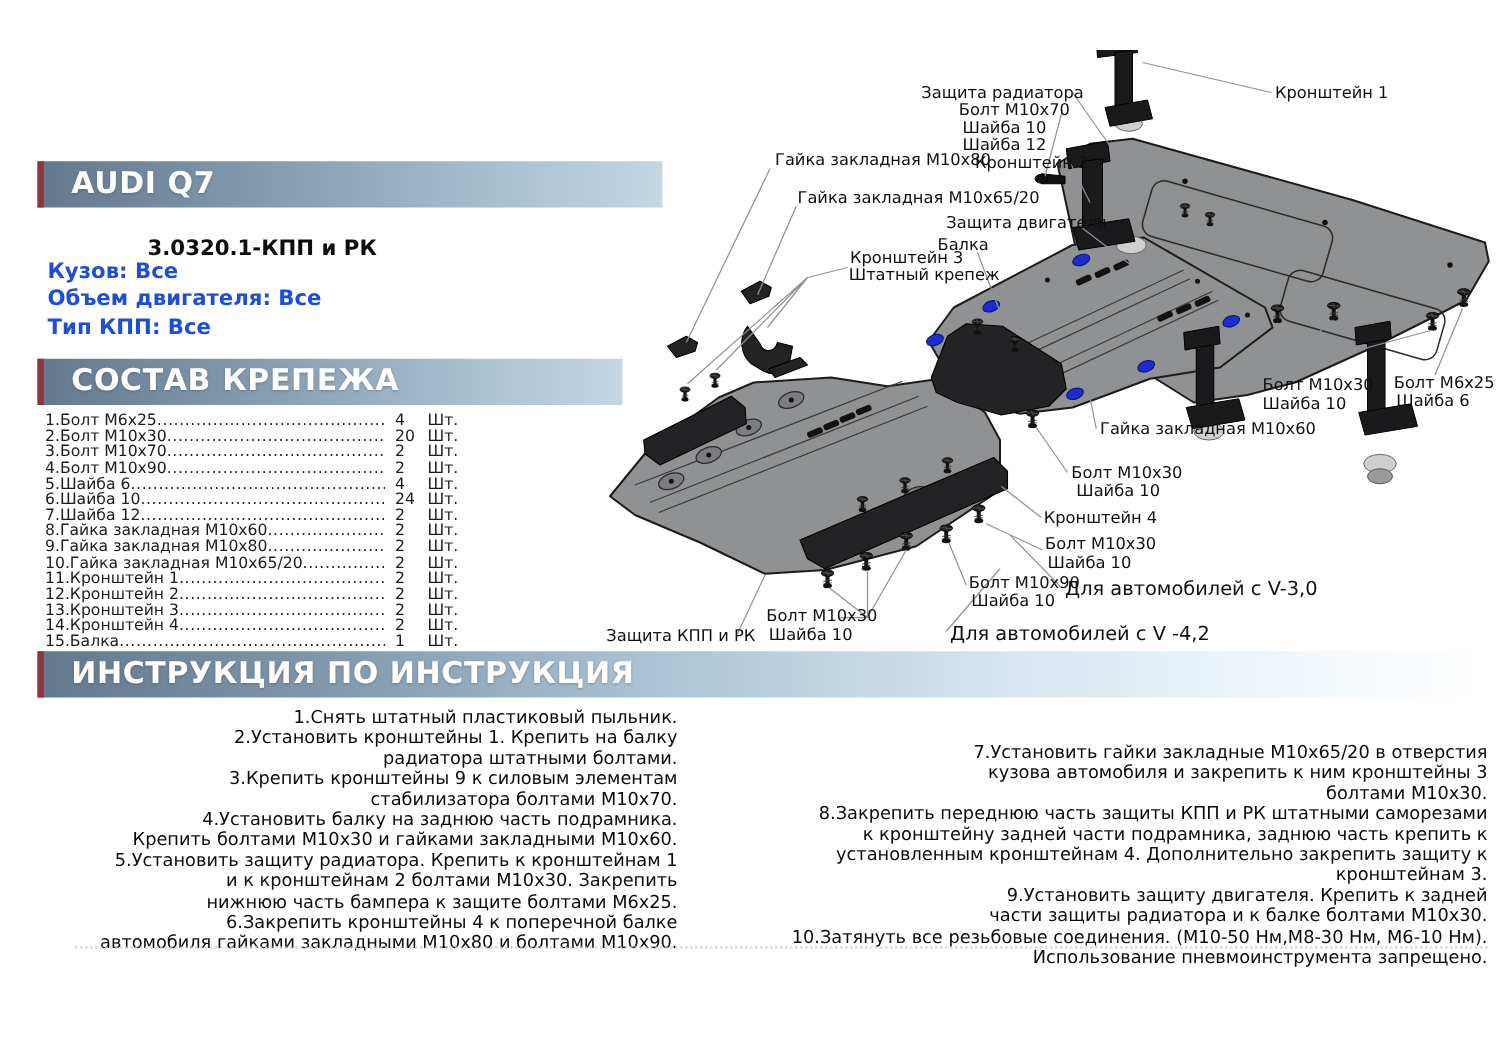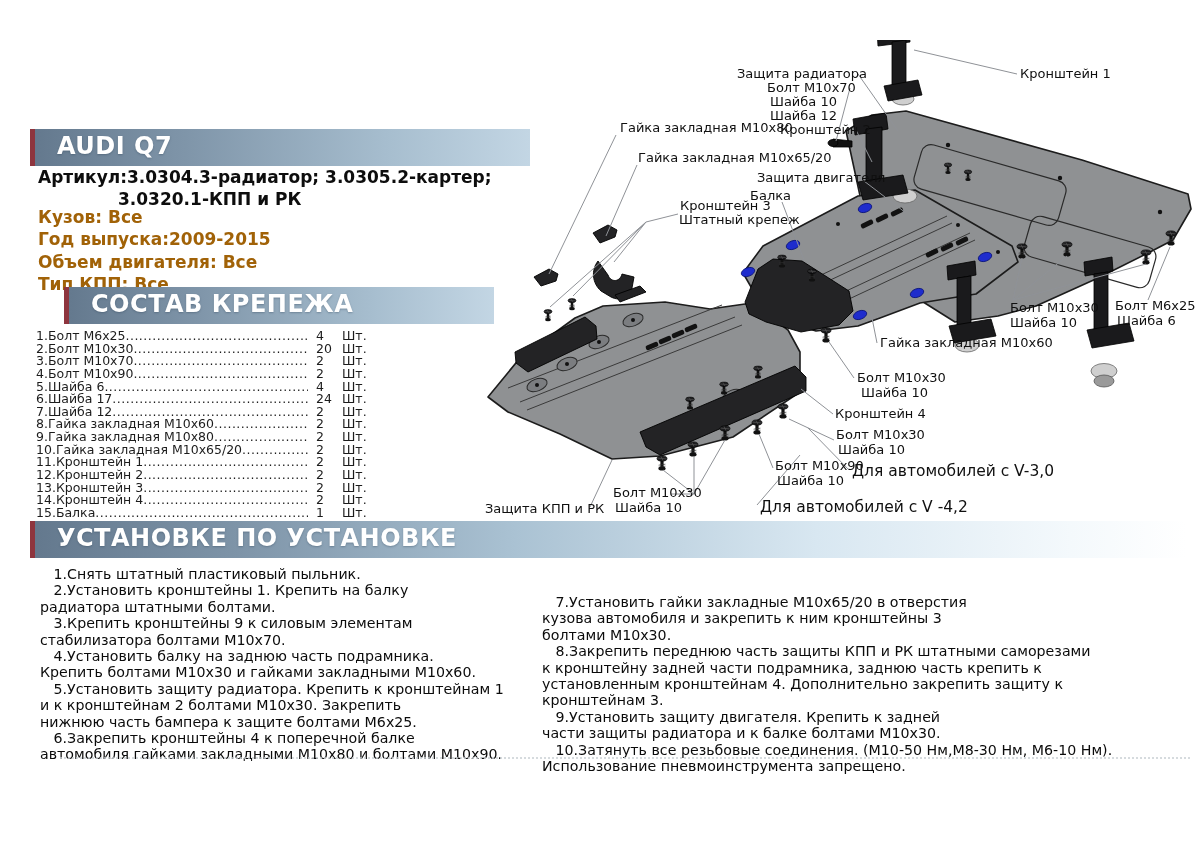--- a/index.html
+++ b/index.html
@@ -4,35 +4,35 @@
 <style>
   html,body{margin:0;padding:0;background:#fff;}
   .page{position:relative;width:1200px;height:848px;background:#ffffff;overflow:hidden;
         font-family:"DejaVu Sans",sans-serif;color:#111;}
   .bar{position:absolute;left:30px;height:37px;
        background:linear-gradient(90deg,#63788d 0%,#7e94a8 30%,#a7becf 72%,#c3d6e4 100%);}
   .bar .stripe{position:absolute;left:0;top:0;width:5px;height:100%;background:#8e353e;}
   .bar .title{position:absolute;left:27px;top:3px;font-weight:bold;font-size:24px;color:#fff;
               letter-spacing:.5px;white-space:nowrap;text-shadow:0 1px 2px rgba(40,60,80,.35);}
   .bar-audi{top:129px;width:500px;}
-  .bar-parts{top:287px;width:430px;margin-left:34px;}
+  .bar-parts{top:287px;width:468px;}
   .bar-instr{top:521px;width:1156px;
        background:linear-gradient(90deg,#63788d 0%,#7e94a8 18%,#aac2d3 42%,#d8e7f1 68%,#f4f9fc 90%,#ffffff 100%);}
   .artikul{position:absolute;font-weight:bold;font-size:17px;white-space:nowrap;color:#0d0d0d;}
   .artikul.l1{left:38px;top:167px;}
   .artikul.l2{left:118px;top:189px;}
-  .specs{position:absolute;left:38px;top:206px;font-weight:bold;font-size:17px;line-height:22.3px;color:#a16207;}
+  .specs{position:absolute;left:38px;top:206px;font-weight:bold;font-size:17px;line-height:22.3px;color:#1d4ed8;}
   .parts{position:absolute;left:36px;top:330px;width:336px;font-size:12.5px;line-height:12.65px;color:#1c1c1c;}
   .p-row{display:flex;align-items:baseline;height:12.65px;}
   .p-name{white-space:pre;flex:none;}
   .p-dots{flex:1;overflow:hidden;white-space:nowrap;letter-spacing:.5px;}
   .p-qty{flex:none;width:24px;padding-left:8px;white-space:pre;}
   .p-unit{flex:none;width:30px;padding-left:2px;}
   .instr-col{position:absolute;top:566px;font-size:14.2px;line-height:16.4px;color:#0b0b0b;}
-  .instr-col p{margin:0;white-space:pre-wrap;}
+  .instr-col p{margin:0;white-space:pre-wrap;text-align:right;}
   .col-left{left:40px;width:502px;}
   .col-right{left:542px;width:648px;margin-top:28px;}
   .fold-line{position:absolute;left:60px;top:757px;width:1130px;border-top:2px dotted #c9cfd4;opacity:.75;}
   svg.diagram{position:absolute;left:455px;top:40px;width:745px;height:500px;}
   svg .plate{fill:#8f9193;stroke:#1c1c1c;stroke-width:1.6;stroke-linejoin:round;}
   svg .dark{fill:#232325;stroke:#000;stroke-width:.9;stroke-linejoin:round;}
   svg .cut{fill:none;stroke:#2a2a2a;stroke-width:1.2;}
   svg .chan{stroke:#3a3a3a;stroke-width:1;fill:none;}
   svg .slot{fill:#121212;}
   svg .boss{fill:#7b7d80;stroke:#2a2a2a;stroke-width:1;}
@@ -42,25 +42,23 @@
 </style>
 </head>
 <body>
 
 <div class="page">
 
   <div class="bar bar-audi">
     <span class="stripe"></span>
     <span class="title">AUDI Q7</span>
   </div>
-  <div class="artikul l1">Артикул:3.0304.3-радиатор; 3.0305.2-картер;</div>
   <div class="artikul l2">3.0320.1-КПП и РК</div>
   <div class="specs" id="specs">
       <div>Кузов: Все</div>
-      <div>Год выпуска:2009-2015</div>
       <div>Объем двигателя: Все</div>
       <div>Тип КПП: Все</div>
     </div>
 
   <div class="bar bar-parts">
     <span class="stripe"></span>
     <span class="title">СОСТАВ КРЕПЕЖА</span>
   </div>
   <div class="parts" id="parts-list">
       <div class="p-row">
@@ -87,21 +85,21 @@
         <span class="p-qty">2</span>
         <span class="p-unit">Шт.</span>
       </div>
       <div class="p-row">
         <span class="p-name">5.Шайба 6</span>
         <span class="p-dots">........................................................................................................................</span>
         <span class="p-qty">4</span>
         <span class="p-unit">Шт.</span>
       </div>
       <div class="p-row">
-        <span class="p-name">6.Шайба 17</span>
+        <span class="p-name">6.Шайба 10</span>
         <span class="p-dots">........................................................................................................................</span>
         <span class="p-qty">24</span>
         <span class="p-unit">Шт.</span>
       </div>
       <div class="p-row">
         <span class="p-name">7.Шайба 12</span>
         <span class="p-dots">........................................................................................................................</span>
         <span class="p-qty">2</span>
         <span class="p-unit">Шт.</span>
       </div>
@@ -150,21 +148,21 @@
       <div class="p-row">
         <span class="p-name">15.Балка</span>
         <span class="p-dots">........................................................................................................................</span>
         <span class="p-qty">1</span>
         <span class="p-unit">Шт.</span>
       </div>
     </div>
 
   <div class="bar bar-instr">
     <span class="stripe"></span>
-    <span class="title">УСТАНОВКЕ ПО УСТАНОВКЕ</span>
+    <span class="title">ИНСТРУКЦИЯ ПО ИНСТРУКЦИЯ</span>
   </div>
   <div class="instr-col col-left" id="instr-left">
       <p>   1.Снять штатный пластиковый пыльник.</p>
       <p>   2.Установить кронштейны 1. Крепить на балку
 радиатора штатными болтами.</p>
       <p>   3.Крепить кронштейны 9 к силовым элементам
 стабилизатора болтами М10х70.</p>
       <p>   4.Установить балку на заднюю часть подрамника.
 Крепить болтами М10х30 и гайками закладными М10х60.</p>
       <p>   5.Установить защиту радиатора. Крепить к кронштейнам 1

